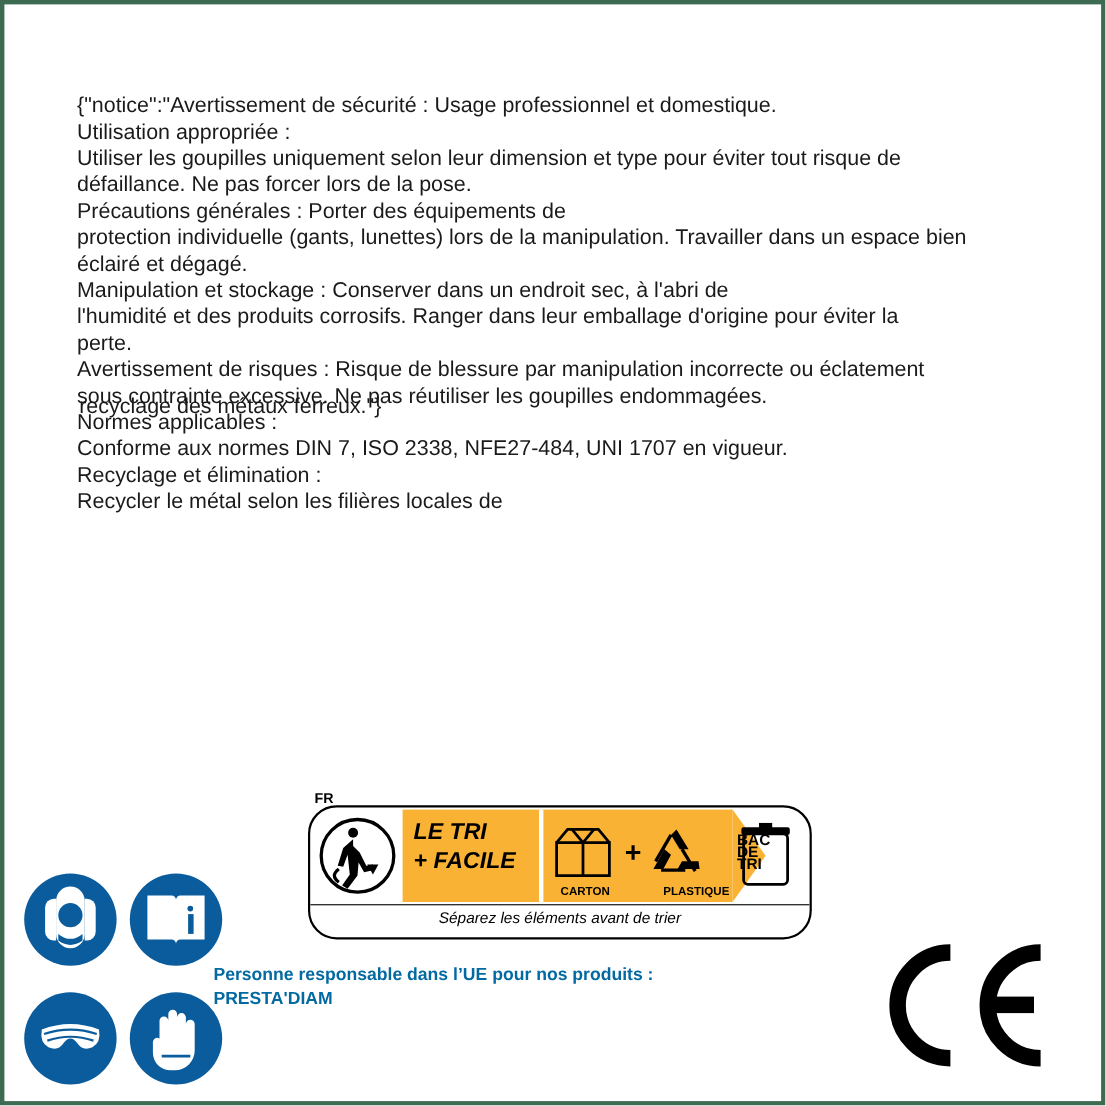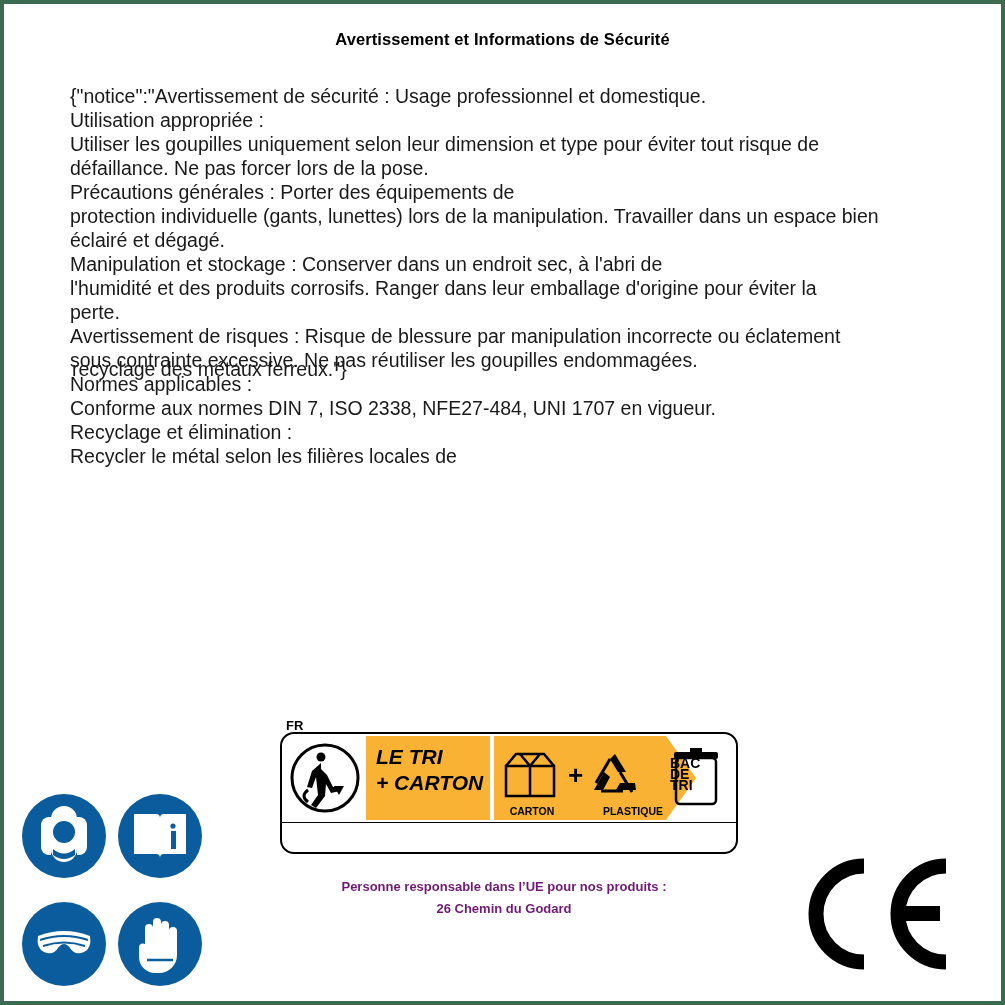--- a/index.html
+++ b/index.html
@@ -74,21 +74,21 @@
     top: 714px;
     width: 460px;
     height: 138px;
     margin-left: 12px;
   }
   .tri-box {
     position: absolute;
     left: 0; top: 14px;
     width: 458px; height: 122px;
     border: 2px solid #000;
-    border-radius: 14px;
+    border-radius: 26px;
     background: #fff;
     box-sizing: border-box;
     overflow: hidden;
   }
   .tri-fr {
     position: absolute;
     left: 6px; top: 0;
     font-size: 13px;
     font-weight: bold;
     color: #000;
@@ -168,42 +168,41 @@
     font-weight: bold;
     line-height: 11px;
     color: #000;
   }
   
   .resp {
     position: absolute;
     left: 190px;
     top: 872px;
     width: 620px;
-    text-align: center;
-    font-size: 13px;
+    text-align: left;
+    font-size: 16px;
     font-weight: bold;
     line-height: 22px;
-    color: #701a75;
+    color: #0369a1;
   }
   .resp .line { display: block; }
   
   .ce {
     position: absolute;
     left: 800px;
     top: 850px;
     width: 150px;
     height: 120px;
   }
 </style>
 </head>
 <body>
 
 <div class="page">
 
-  <div class="doc-title">Avertissement et Informations de Sécurité</div>
 
   <div class="body-text">{"notice":"Avertissement de sécurité : Usage professionnel et domestique.
 Utilisation appropriée :
 Utiliser les goupilles uniquement selon leur dimension et type pour éviter tout risque de
 défaillance. Ne pas forcer lors de la pose.
 Précautions générales : Porter des équipements de
 protection individuelle (gants, lunettes) lors de la manipulation. Travailler dans un espace bien
 éclairé et dégagé.
 Manipulation et stockage : Conserver dans un endroit sec, à l'abri de
 l'humidité et des produits corrosifs. Ranger dans leur emballage d'origine pour éviter la
@@ -261,21 +260,21 @@
       <svg style="position:absolute;left:6px;top:8px" width="74" height="72" viewBox="0 0 74 72">
         <circle cx="37" cy="36" r="33" fill="none" stroke="#000" stroke-width="3"></circle>
         <circle cx="33" cy="15" r="4.5" fill="#000"></circle>
         <path d="M33 21 l-9 8 l-5 16 l5 1 l4 -11 l2 18 l-7 10 l5 3 l9 -12 l1 -12 l5 9 l9 -2 l-1 -5 l-6 1 l-6 -12 l-6 -6 z" fill="#000"></path>
         <path d="M46 44 l10 0 l-5 9 z" fill="#000"></path>
         <path d="M20 48 q-8 6 0 12" stroke="#000" stroke-width="3" fill="none"></path>
       </svg>
 
       <div class="tri-text">
         <span>LE TRI</span><br>
-        <span>+ CARTON</span>
+        <span>+ FACILE</span>
       </div>
 
       <svg style="position:absolute;left:216px;top:14px" width="64" height="54" viewBox="0 0 64 54">
         <path d="M8 18 h48 v30 h-48 z" fill="none" stroke="#000" stroke-width="2.5"></path>
         <path d="M8 18 l10 -12 h28 l10 12" fill="none" stroke="#000" stroke-width="2.5"></path>
         <path d="M22 6 l10 12 l10 -12" fill="none" stroke="#000" stroke-width="2.5"></path>
         <path d="M32 18 v30" stroke="#000" stroke-width="2.5"></path>
       </svg>
       <div class="tri-carton-label">CARTON</div>
 
@@ -296,26 +295,27 @@
         <rect x="6" y="4" width="44" height="7" rx="2" fill="#000"></rect>
         <rect x="22" y="0" width="12" height="5" fill="#000"></rect>
       </svg>
       <div class="bac-text">
         <span>BAC</span><br>
         <span>DE</span><br>
         <span>TRI</span>
       </div>
 
       <div class="tri-sep"></div>
+      <div class="tri-footer">Séparez les éléments avant de trier</div>
     </div>
   </div>
 
   <div class="resp">
     <span class="line">Personne responsable dans l’UE pour nos produits :</span>
-    <span class="line">26 Chemin du Godard</span>
+    <span class="line">PRESTA'DIAM</span>
   </div>
 
   <div class="ce">
     <svg width="150" height="120" viewBox="0 0 150 120">
       <path d="M60 12 a48 48 0 1 0 0 96" fill="none" stroke="#000" stroke-width="15"></path>
       <path d="M142 12 a48 48 0 1 0 0 96" fill="none" stroke="#000" stroke-width="15"></path>
       <rect x="96" y="52" width="40" height="15" fill="#000"></rect>
     </svg>
   </div>
 

